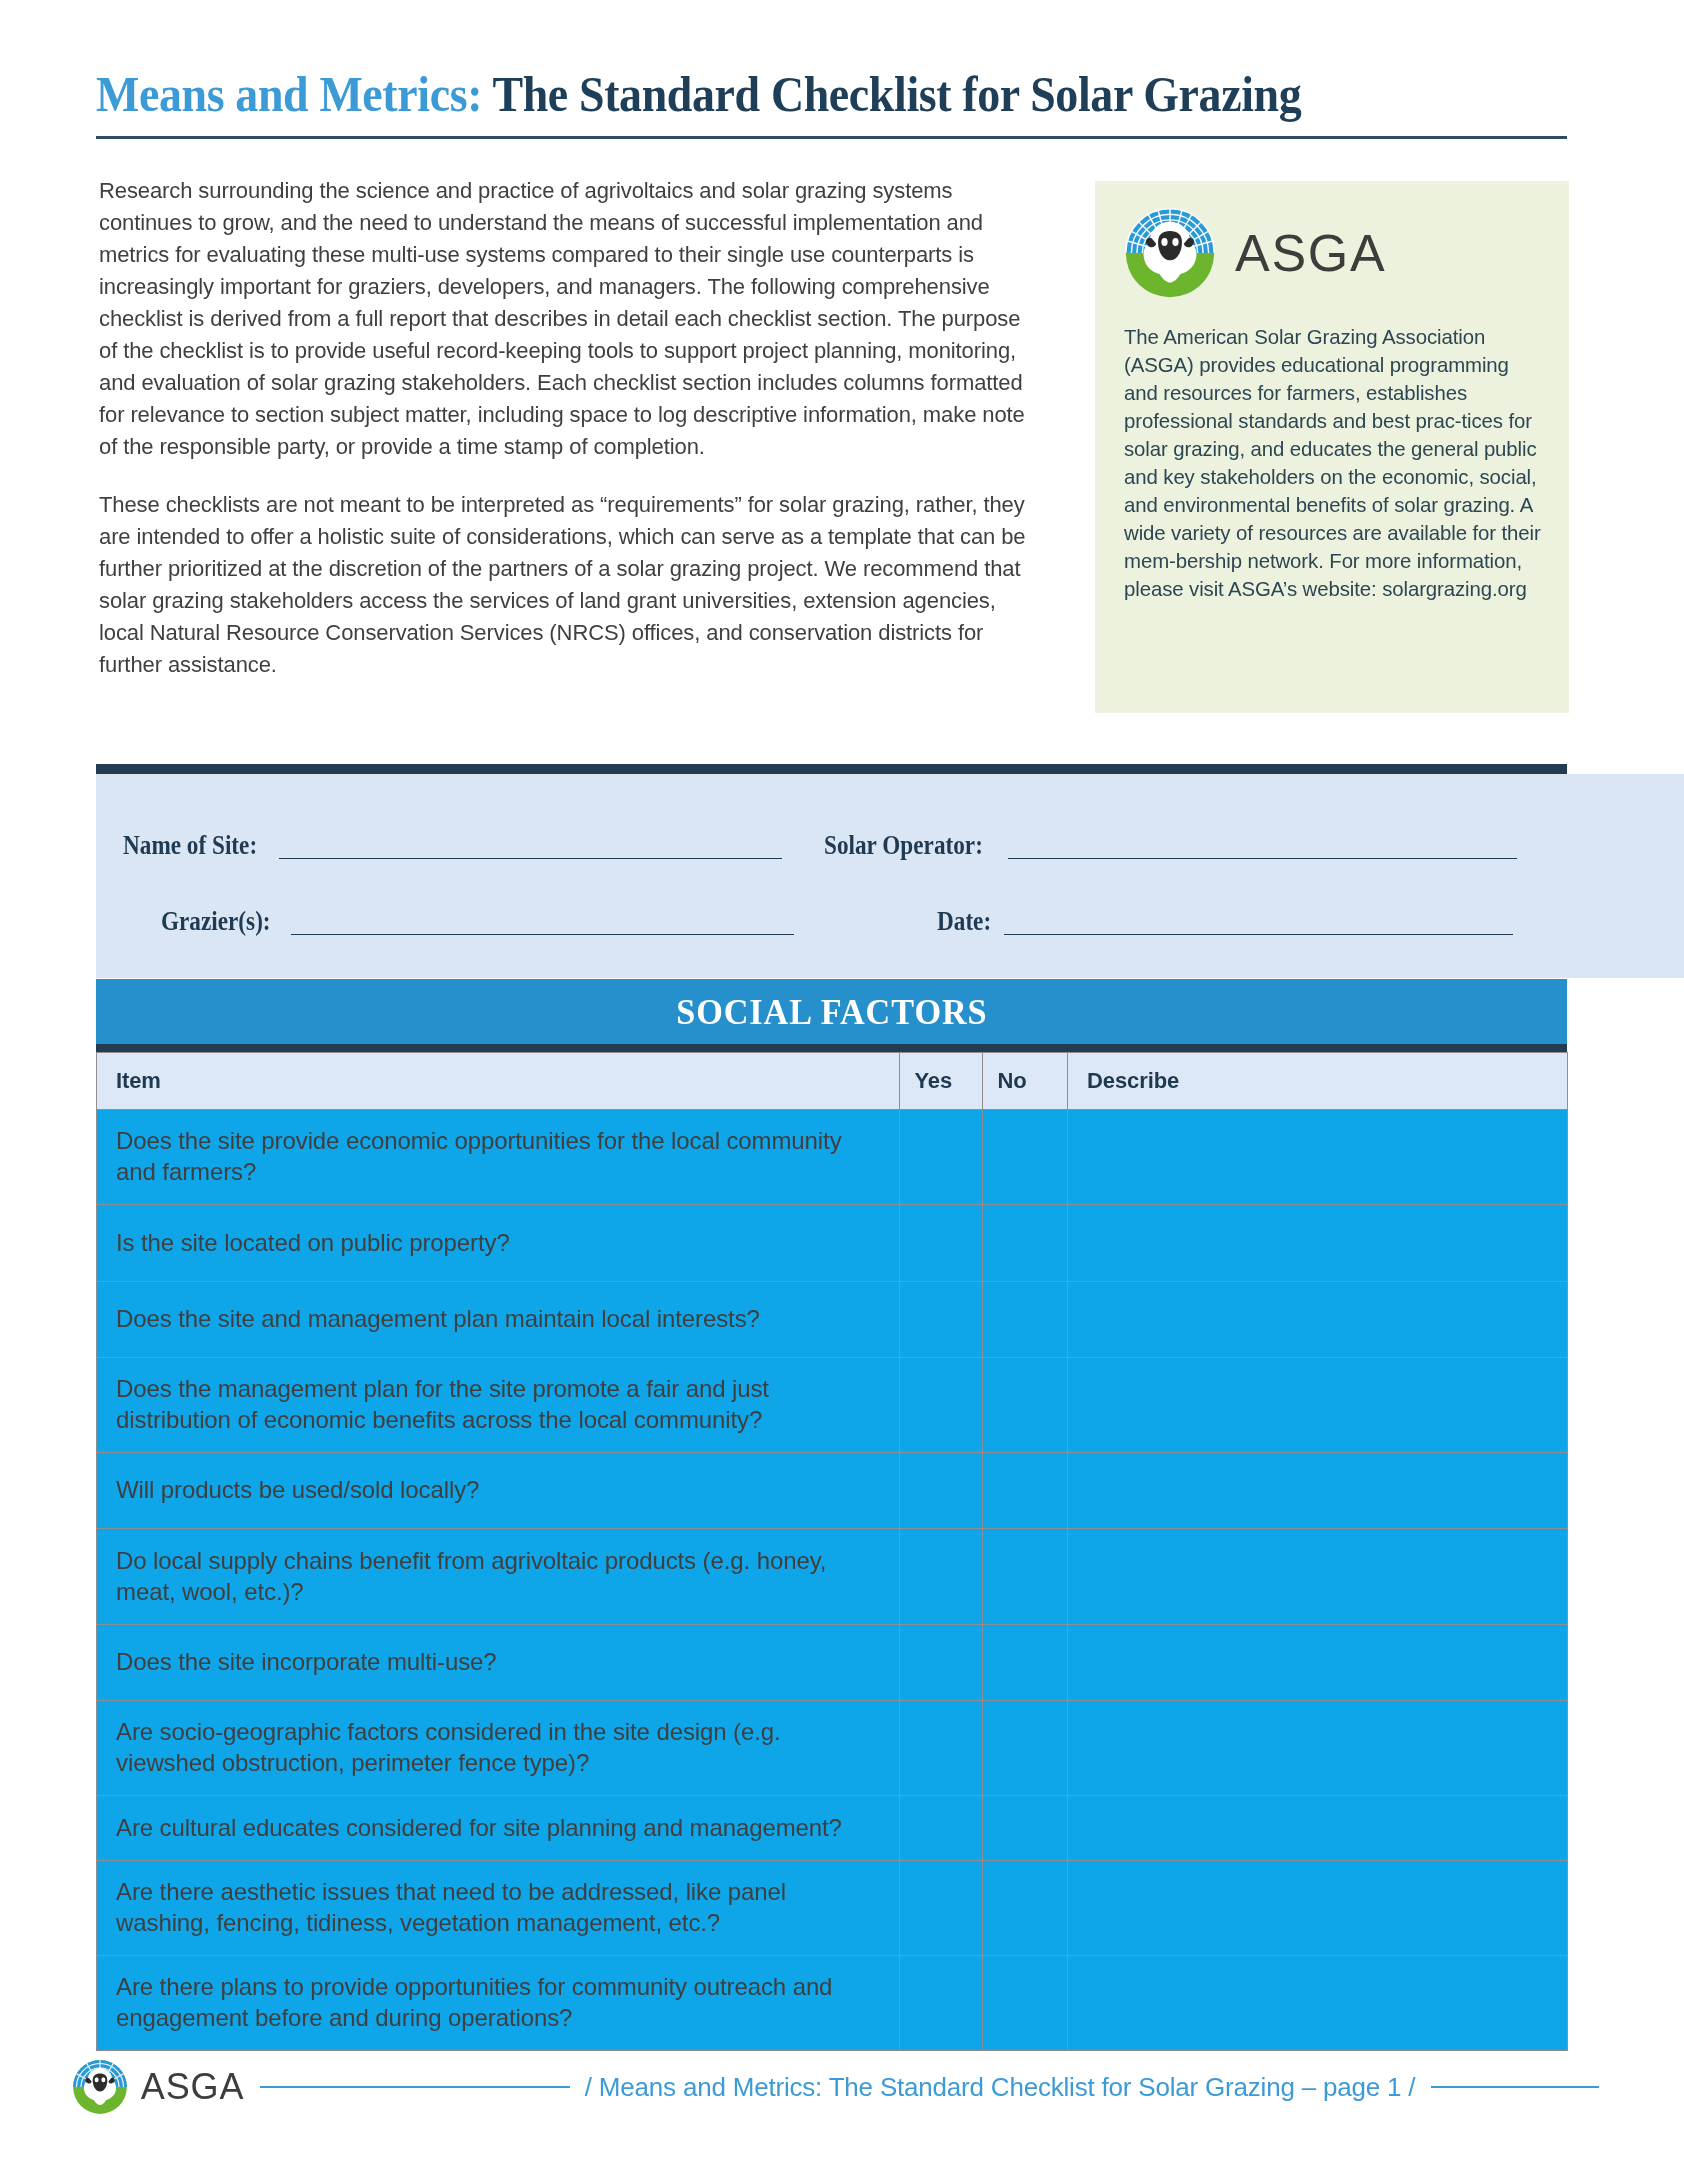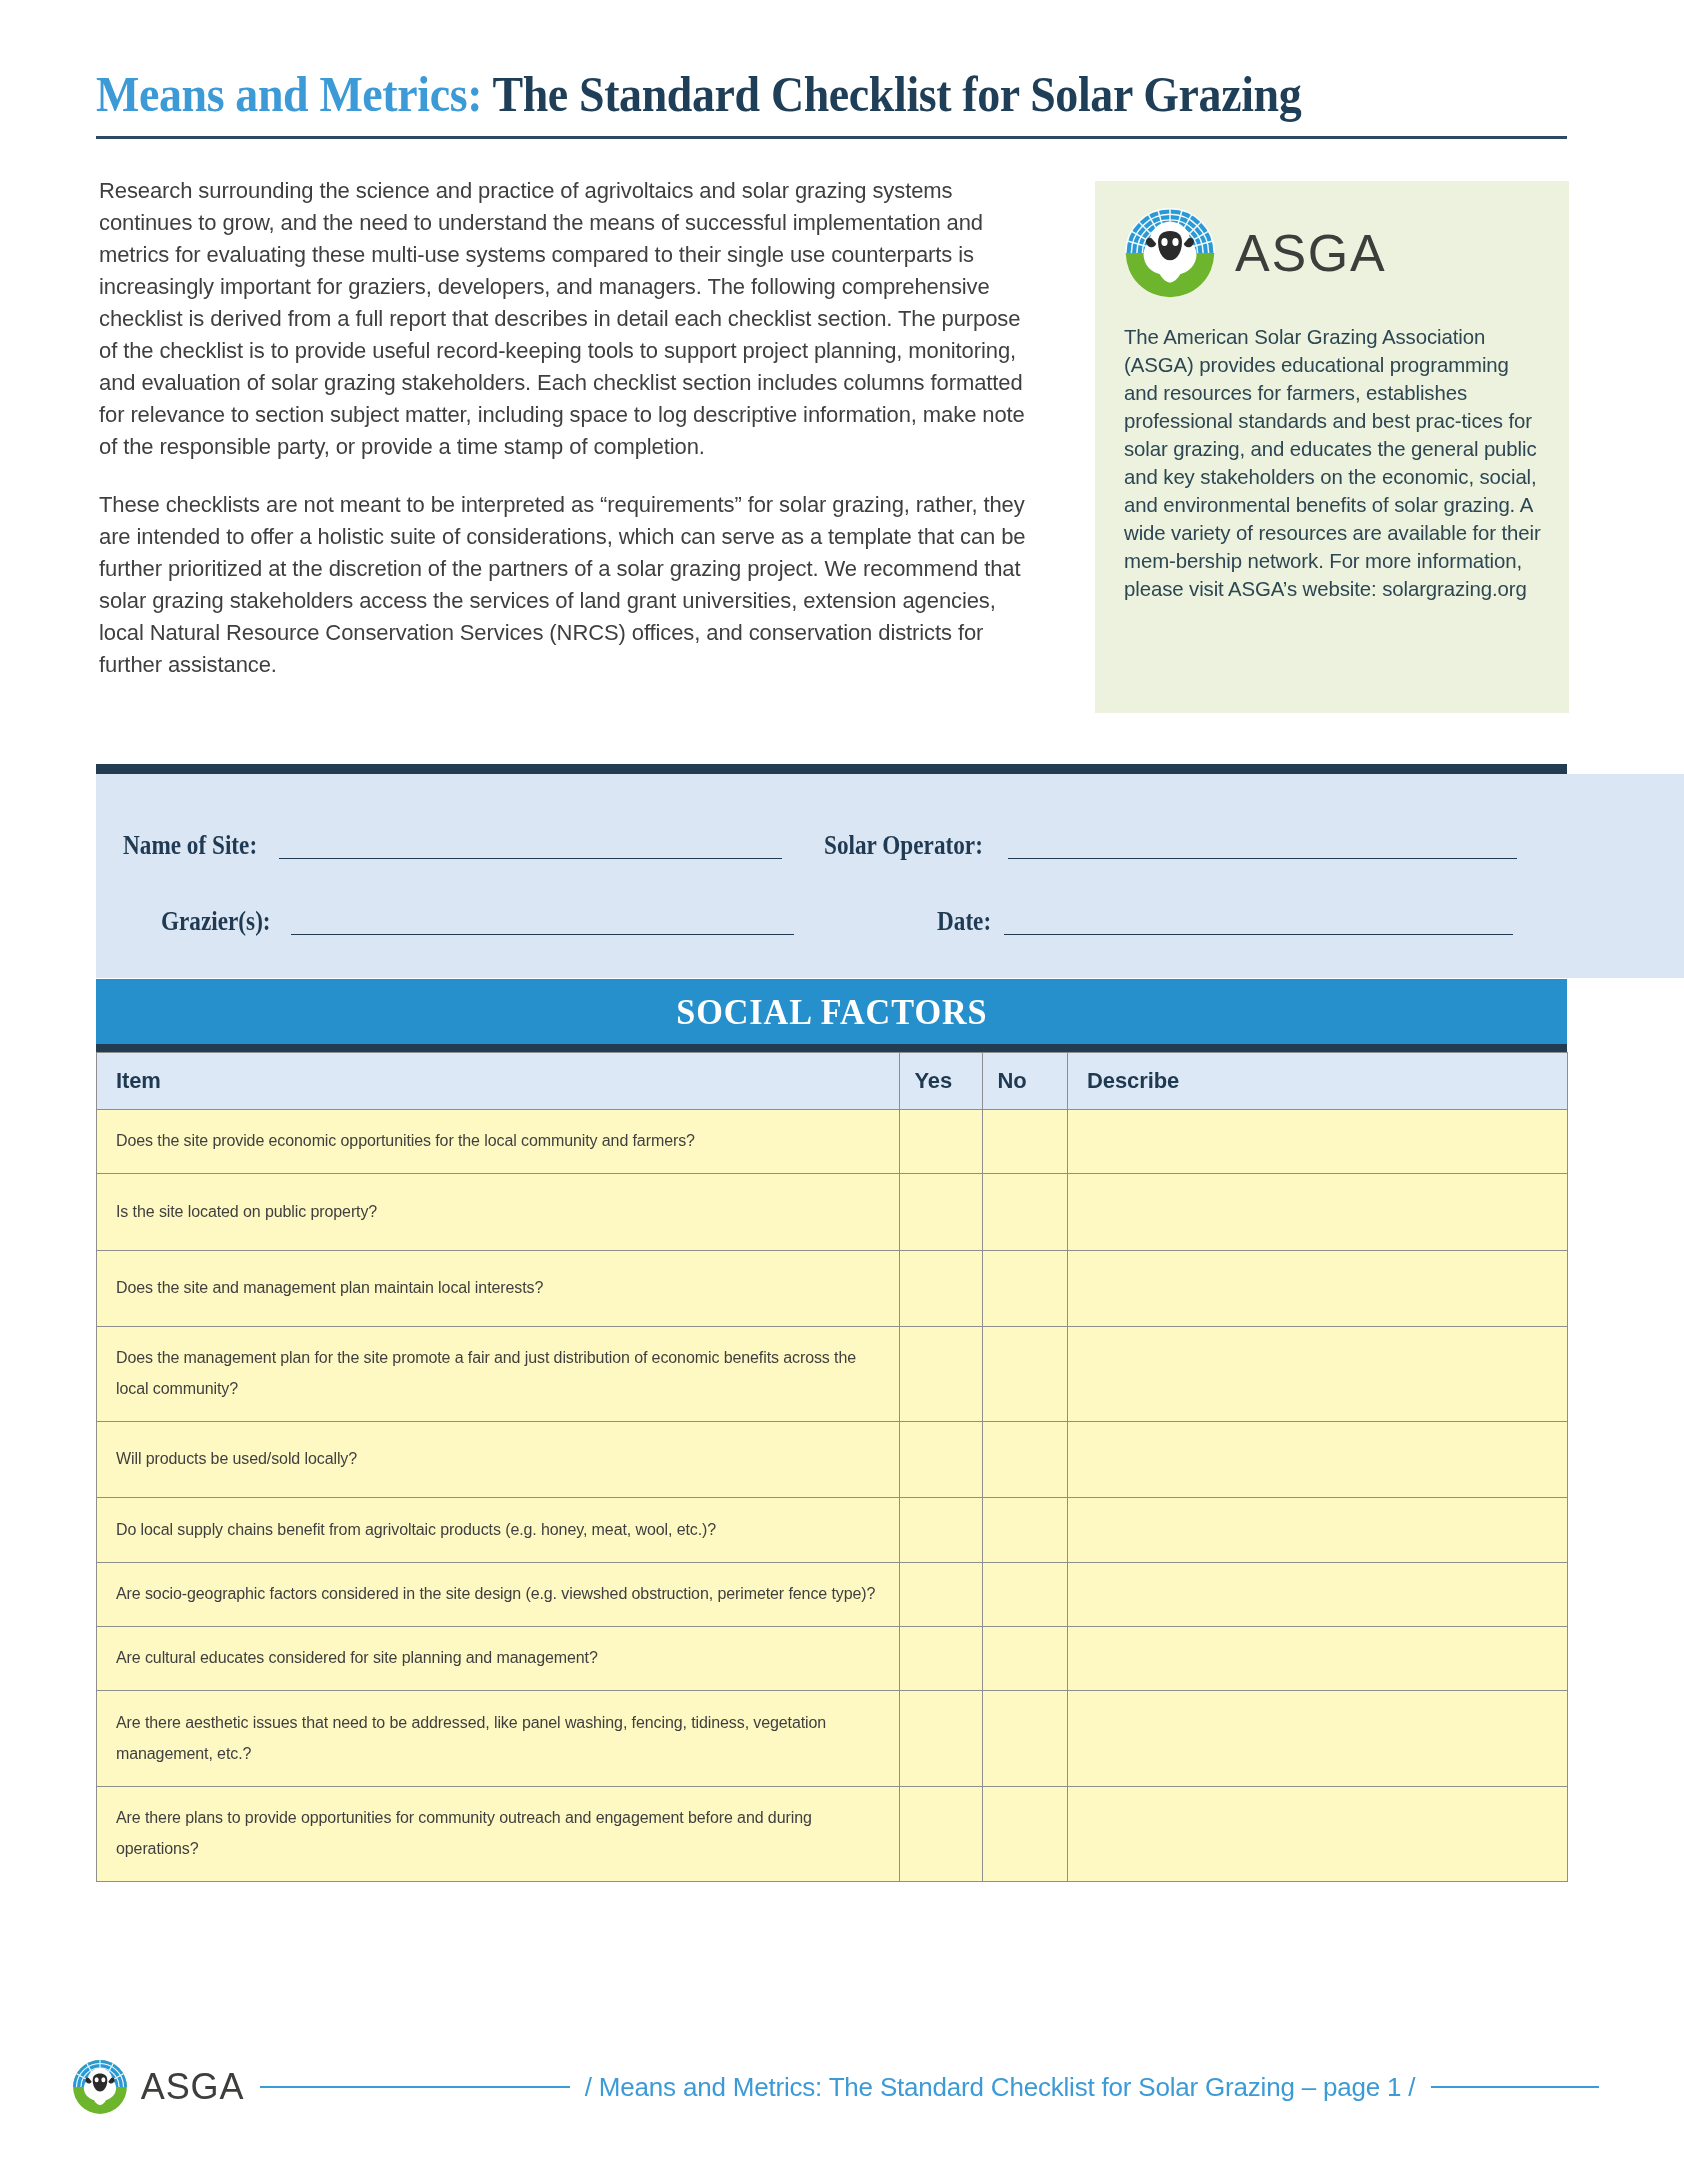--- a/index.html
+++ b/index.html
@@ -202,23 +202,23 @@
     background: #dde8f6;
     height: 56px;
     padding: 0 0 0 19px;
     font-size: 22px;
     font-weight: bold;
     color: #1e3950;
     letter-spacing: -0.1px;
   }
   .tbl thead th.th-ctr { padding-left: 14.5px; }
   .tbl tbody td {
-    background: #fef9c3;
+    background: #0ea5e9;
     padding: 15.3px 19px 17px 19px;
-    font-size: 16px;
+    font-size: 24px;
     line-height: 31px;
     color: #3f3f3f;
     letter-spacing: -0.1px;
   }
   .tbl tbody td.blank { padding: 0; }
   .tbl tbody tr.one-line td.item-cell { height: 43px; }
 
   
   .footer {
     position: absolute;
@@ -387,20 +387,26 @@
           <td class="blank"></td>
           <td class="blank"></td>
           <td class="blank"></td>
         </tr>
         <tr>
           <td class="item-cell">Do local supply chains benefit from agrivoltaic products (e.g. honey, meat, wool, etc.)?</td>
           <td class="blank"></td>
           <td class="blank"></td>
           <td class="blank"></td>
         </tr>
+        <tr class="one-line">
+          <td class="item-cell">Does the site incorporate multi-use?</td>
+          <td class="blank"></td>
+          <td class="blank"></td>
+          <td class="blank"></td>
+        </tr>
         <tr>
           <td class="item-cell">Are socio-geographic factors considered in the site design (e.g. viewshed obstruction, perimeter fence type)?</td>
           <td class="blank"></td>
           <td class="blank"></td>
           <td class="blank"></td>
         </tr>
         <tr>
           <td class="item-cell">Are cultural educates considered for site planning and management?</td>
           <td class="blank"></td>
           <td class="blank"></td>

